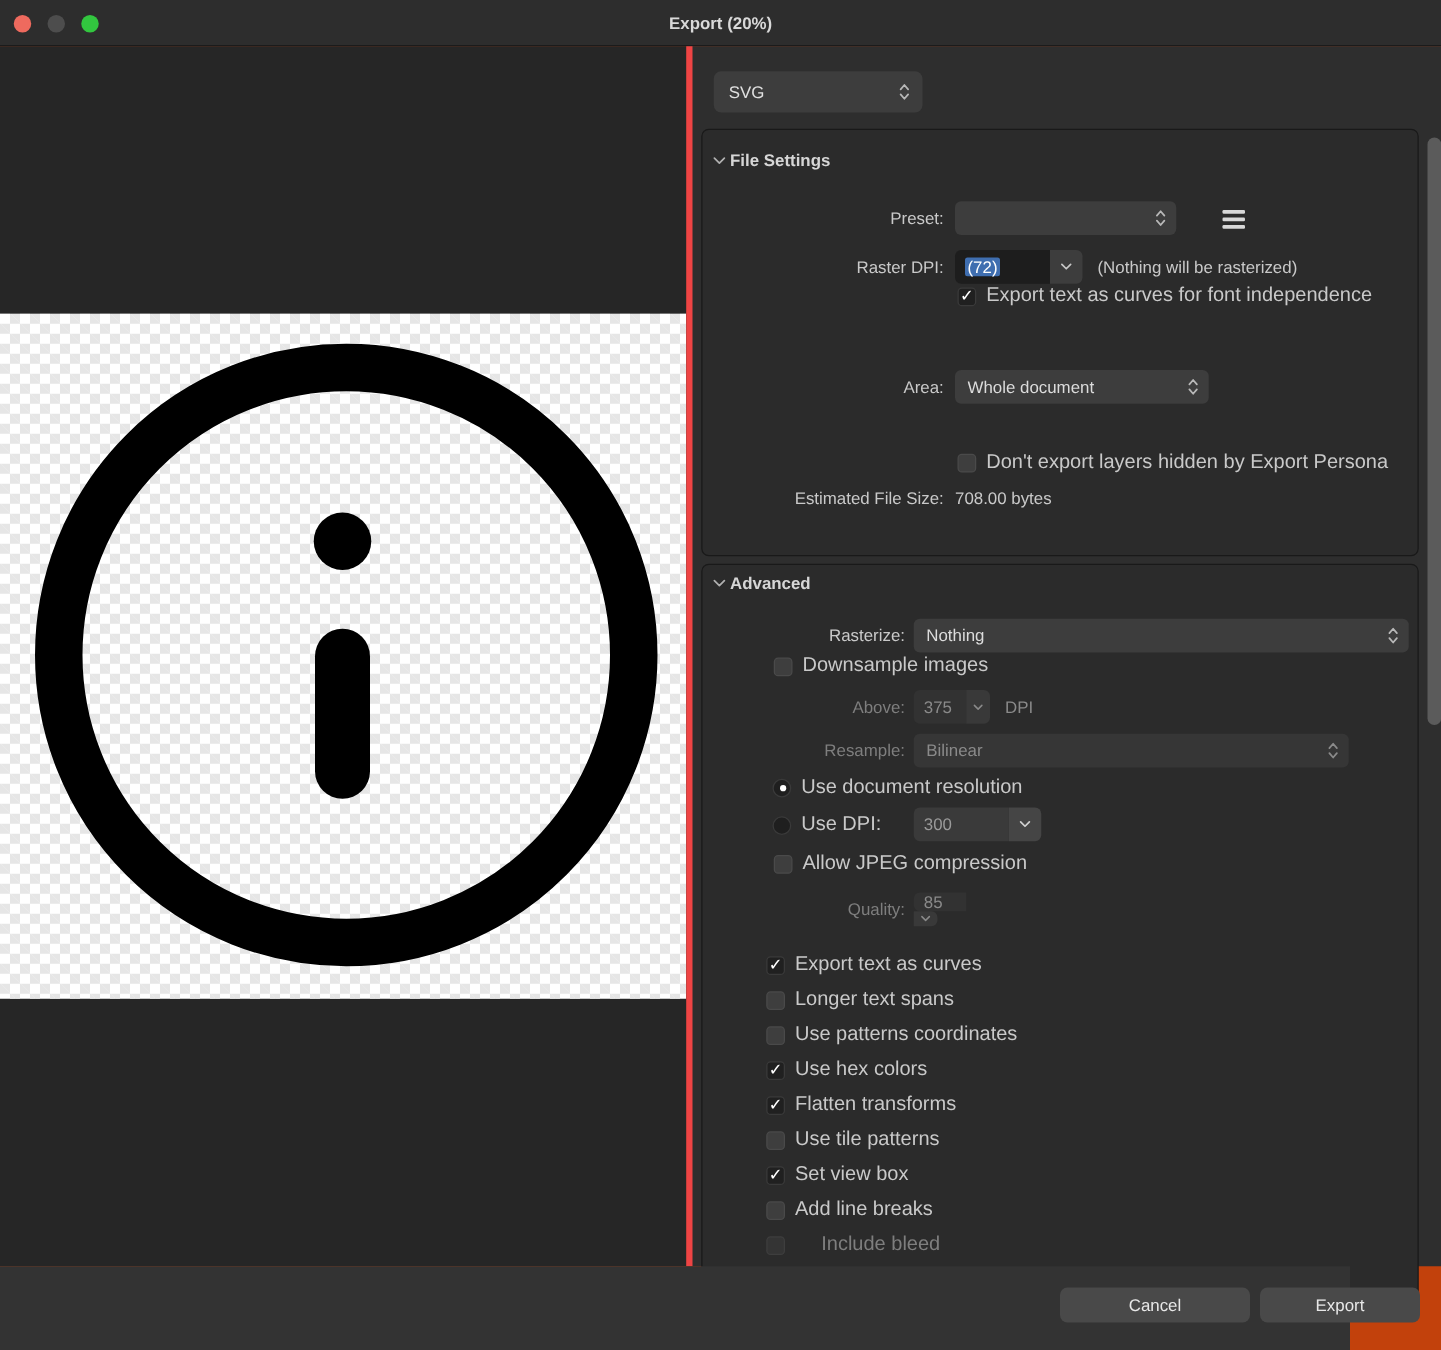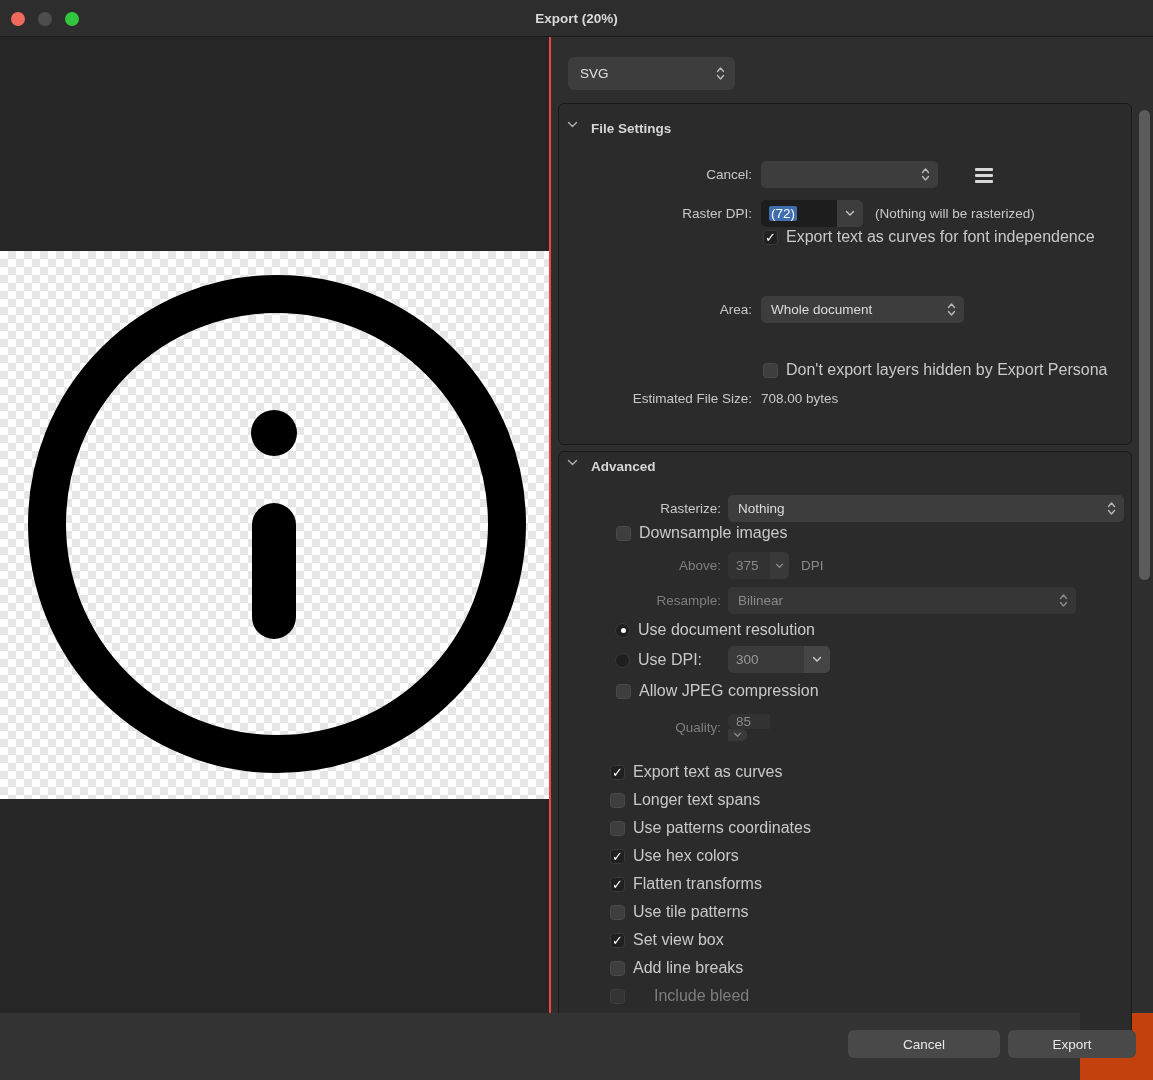--- a/index.html
+++ b/index.html
@@ -22,27 +22,27 @@
   .canvas { position:absolute; left:0; top:214px; width:549px; height:548px;
     background-color:#ffffff;
     background-image:
       linear-gradient(45deg,#e6e6e6 25%,transparent 25%,transparent 75%,#e6e6e6 75%),
       linear-gradient(45deg,#e6e6e6 25%,transparent 25%,transparent 75%,#e6e6e6 75%);
     background-size:16px 16px; background-position:0 0,8px 8px; }
   .artwork { position:absolute; left:0; top:0; }
 
   
   .settings { position:absolute; left:549px; top:37px; width:604px; height:976px;
-    background:#2e2e2e; border-left:2px solid #ef4444; }
+    background:#2e2e2e; border-left:5px solid #ef4444; }
 
   .section { position:absolute; left:7px; width:574px; background:#2b2b2b;
     border:1px solid #191919; border-radius:6px; }
   .sec-file { top:66px;  height:342px; }
   .sec-adv  { top:414px; height:594px; }
-  .sec-head { position:absolute; left:8px; display:flex; align-items:flex-start; gap:13px;
+  .sec-head { position:absolute; left:8px; display:flex; align-items:center; gap:3px;
     color:#d6d6d6; font-size:13.5px; font-weight:700; }
   .sec-file .sec-head { top:17px; }
   .sec-adv  .sec-head { top:7px; }
 
   .row { position:absolute; height:27px; }
   .flabel { position:absolute; left:0; top:0; height:27px; line-height:27px;
     text-align:right; color:#c9c9c9; font-size:13.5px; }
   .flabel.dim { color:#7e7e7e; }
 
   .dropdown { position:absolute; top:0; height:27px; background:#3d3d3d; border-radius:5px;
@@ -136,21 +136,21 @@
 
     <div class="section sec-file">
       <div class="sec-head">
         <svg class="chev-svg" width="11" height="7" viewBox="0 0 11 7">
           <path d="M1.5 1.5 L5.5 5.5 L9.5 1.5" fill="none" stroke="#b0b0b0" stroke-width="1.4" stroke-linecap="round" stroke-linejoin="round"></path>
         </svg>
         <span>File Settings</span>
       </div>
 
       <div class="row" style="top:57px; left:0; width:574px;">
-        <div class="flabel" style="width:193px;">Cancel:</div>
+        <div class="flabel" style="width:193px;">Preset:</div>
         <div class="dropdown" style="left:202px; width:177px;">
           <span class="dd-text"></span>
           <svg class="chev-svg" width="9" height="15" viewBox="0 0 9 15">
             <path d="M1.5 5.5 L4.5 2 L7.5 5.5" fill="none" stroke="#b8b8b8" stroke-width="1.4" stroke-linecap="round" stroke-linejoin="round"></path>
             <path d="M1.5 9.5 L4.5 13 L7.5 9.5" fill="none" stroke="#b8b8b8" stroke-width="1.4" stroke-linecap="round" stroke-linejoin="round"></path>
           </svg>
         </div>
         <div class="menu-icon" style="left:416px; top:7px;">
           <span></span>
             <span></span>

